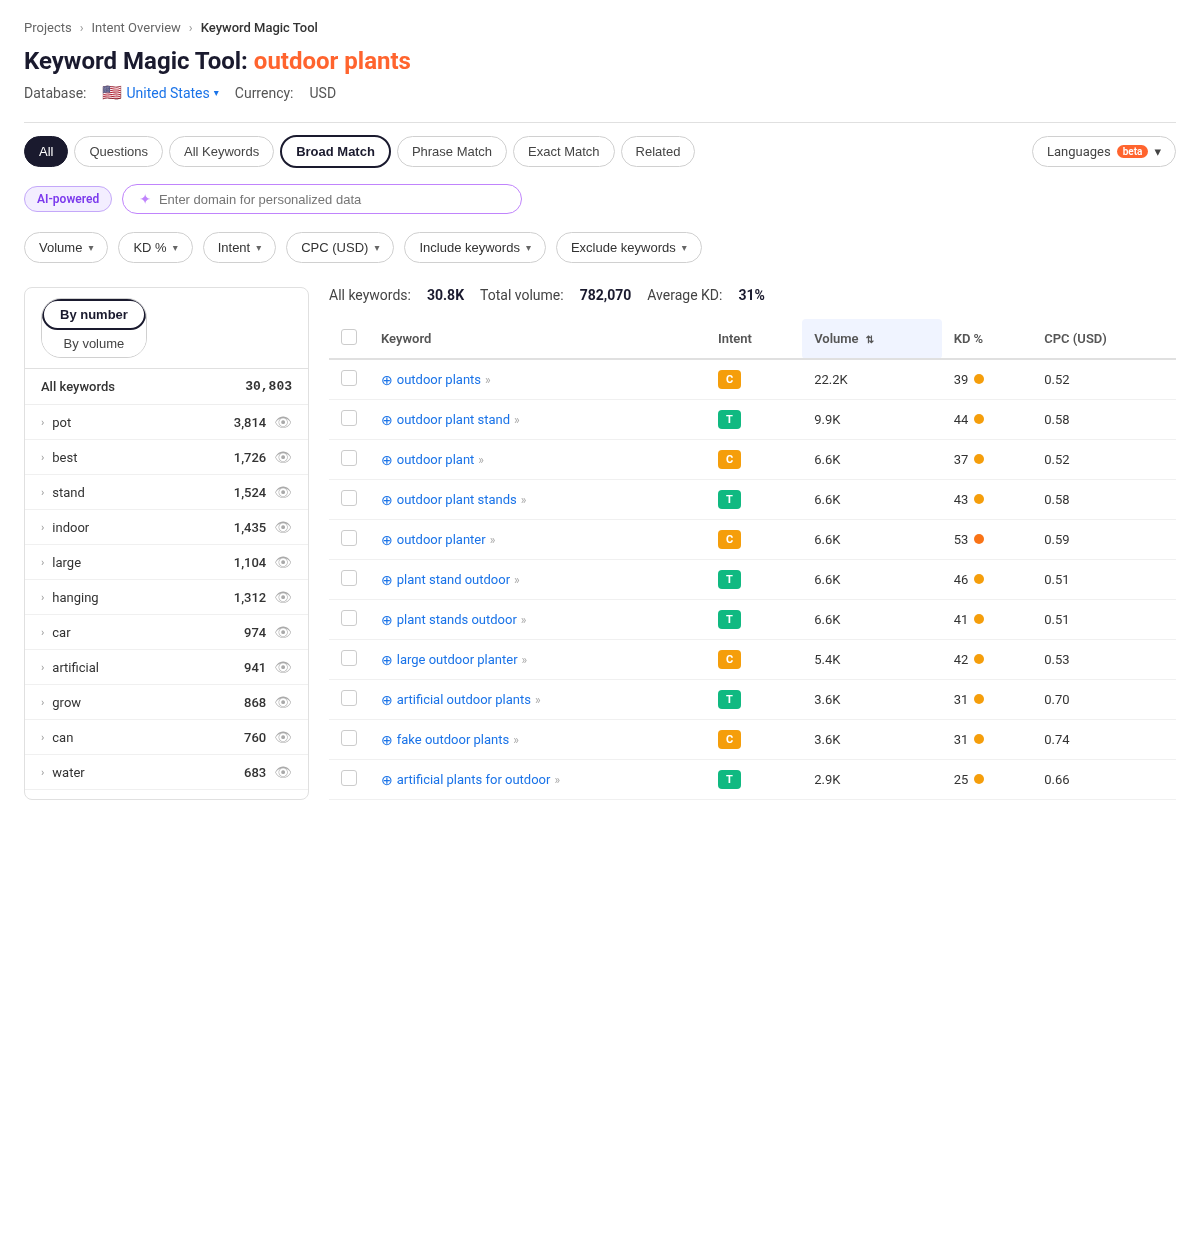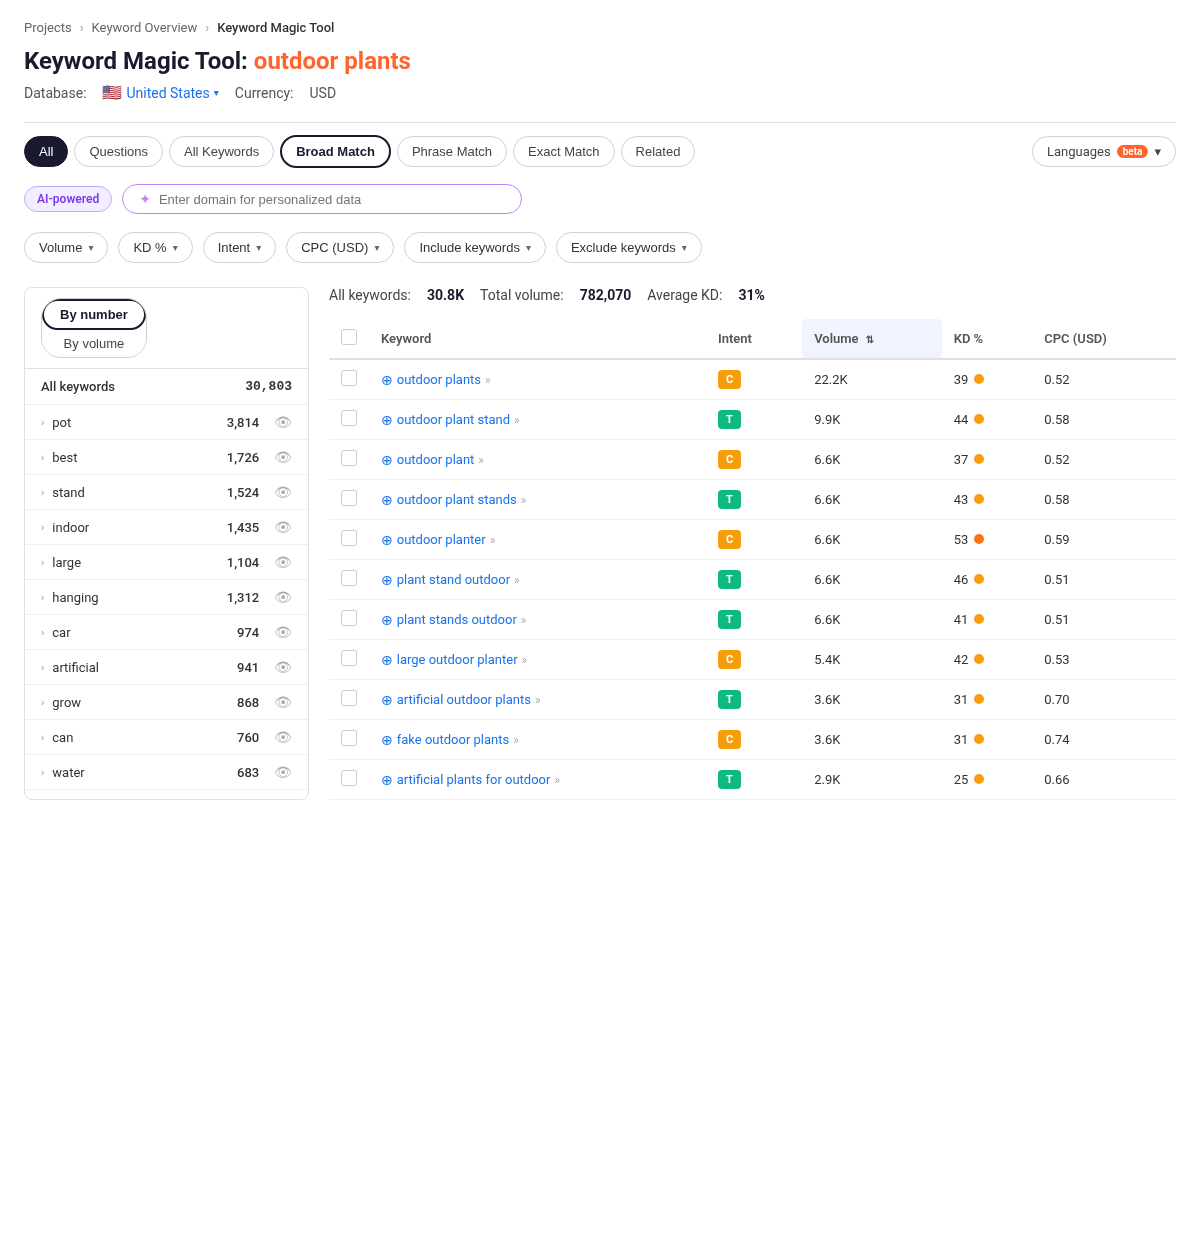--- a/index.html
+++ b/index.html
@@ -62,21 +62,21 @@
     .toggle-group .toggle-btn.active { background: #fff; border: 2px solid #1a1a2e; border-radius: 20px; z-index: 1; }
     
     .all-keywords-row { display: flex; justify-content: space-between; align-items: center; padding: 10px 16px; border-bottom: 1px solid #eee; font-size: 13px; color: #333; }
     .all-keywords-label { font-weight: 500; }
     .all-keywords-count { font-weight: 600; font-family: Liberation Mono, monospace; }
     
     .keyword-group-item { display: flex; align-items: center; justify-content: space-between; padding: 9px 16px; border-bottom: 1px solid #f0f0f0; cursor: pointer; }
     .keyword-group-left { display: flex; align-items: center; gap: 8px; }
     .keyword-group-chevron { color: #999; font-size: 11px; }
     .keyword-group-name { font-size: 13px; color: #333; }
-    .keyword-group-right { display: flex; align-items: center; gap: 15px; }
+    .keyword-group-right { display: flex; align-items: center; gap: 8px; }
     .keyword-group-count { font-size: 13px; color: #333; font-weight: 500; }
     .eye-icon { color: #aaa; font-size: 14px; cursor: pointer; }
     
     
     .right-panel { flex: 1; }
     
     
     .stats-row { display: flex; align-items: center; gap: 16px; margin-bottom: 16px; font-size: 14px; color: #444; }
     .stats-row strong { color: #1a1a2e; font-weight: 700; }
     
@@ -105,21 +105,21 @@
     .kd-orange { background: #f97316; }
   </style>
 </head>
 <body>
 
 <div class="page">
 
   <div class="breadcrumb">
     <a href="#">Projects</a>
     <span class="breadcrumb-sep">›</span>
-    <a href="#">Keyword Overview</a>
+    <a href="#">Intent Overview</a>
     <span class="breadcrumb-sep">›</span>
     <span class="breadcrumb-current">Keyword Magic Tool</span>
   </div>
 
   <h1 class="page-title">
     <span>Keyword Magic Tool:</span>
     <span class="page-title-keyword"> </span><span class="page-title-keyword">outdoor plants</span>
   </h1>
 
   <div class="db-row">

